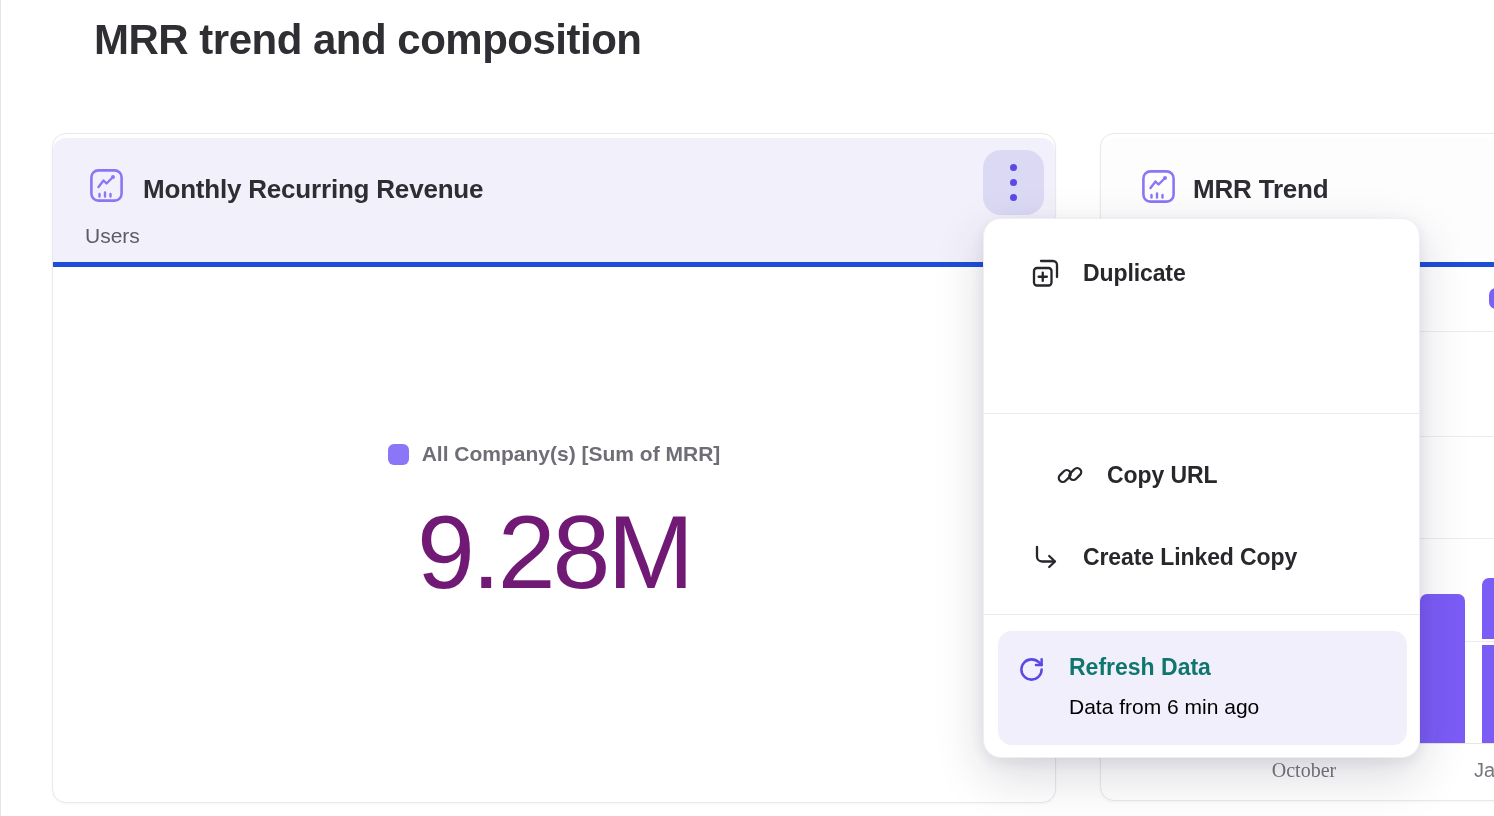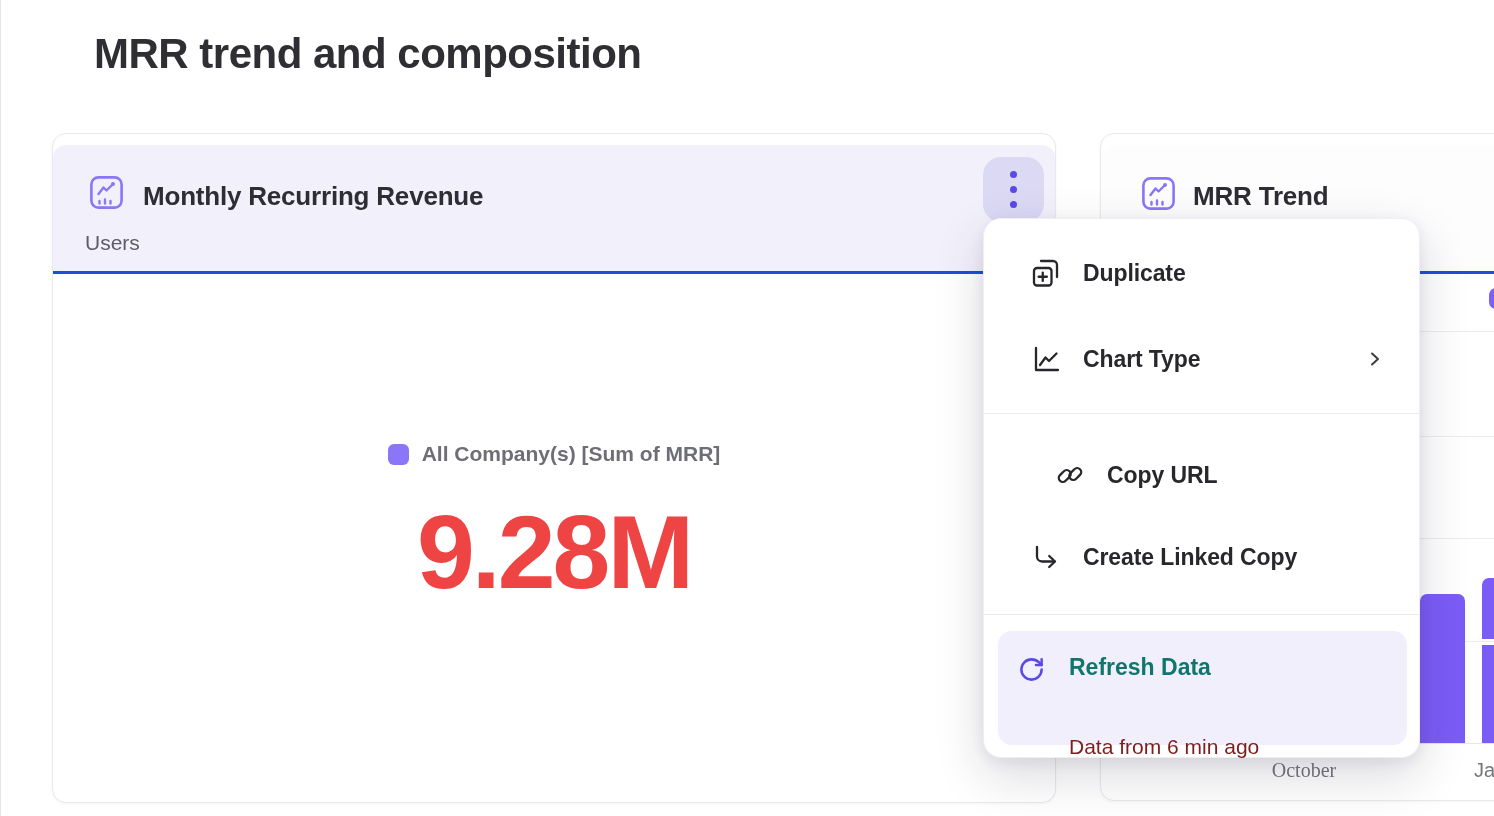--- a/index.html
+++ b/index.html
@@ -5,36 +5,36 @@
   html,body { margin:0; padding:0; background:#ffffff; }
   #stage {
     position:relative; width:1494px; height:816px; overflow:hidden;
     background:#ffffff;
     font-family:"Liberation Sans","DejaVu Sans",sans-serif;
     -webkit-font-smoothing:antialiased;
   }
   .edge-line { position:absolute; left:0; top:0; width:1px; height:816px; background:#e4e4e8; }
 
   .page-title {
-    position:absolute; left:94px; top:30px;
+    position:absolute; left:94px; top:16px;
     font-size:42px; font-weight:700; color:#2e2e33; letter-spacing:-0.5px;
   }
 
   .card {
     position:absolute; background:#ffffff;
     border:1px solid #e9e9ed; border-radius:14px;
     box-shadow:0 1px 3px rgba(20,20,40,0.04);
     box-sizing:border-box;
   }
   #mrr-card  { left:52px;   top:133px; width:1004px; height:670px; }
   #trend-card{ left:1100px; top:133px; width:520px;  height:668px; }
 
   .card-header {
-    position:absolute; left:0; top:11px; width:100%; height:129px;
-    border-bottom:3px solid #1d4ed8; border-radius:13px 13px 0 0;
+    position:absolute; left:0; top:4px; width:100%; height:129px;
+    border-bottom:5px solid #1d4ed8; border-radius:13px 13px 0 0;
     box-sizing:border-box;
   }
   #mrr-card .card-header   { background:#f2f1fb; }
   #trend-card .card-header { background:#fdfdfe; }
 
   .card-icon { position:absolute; left:36px; top:30px; width:35px; height:35px; }
   #trend-card .card-icon { left:40px; top:31px; }
   .card-title {
     position:absolute; left:90px; top:36px;
     font-size:26px; font-weight:700; color:#2d2d33; letter-spacing:-0.2px;
@@ -52,22 +52,22 @@
 
   
   .metric-body {
     position:absolute; left:0; top:129px; width:100%; height:541px;
     display:flex; flex-direction:column; align-items:center;
   }
   .legend-row { display:flex; align-items:center; gap:13px; margin-top:179px; }
   .legend-chip { width:21px; height:21px; border-radius:6px; background:#8b76f7; }
   .legend-label { font-size:21px; font-weight:700; color:#6e6e76; }
   .metric-value {
-    margin-top:34px; font-size:104px; font-weight:700; line-height:1;
-    color:#ef4444; letter-spacing:-3px;
+    margin-top:34px; font-size:104px; font-weight:400; line-height:1;
+    color:#701a75; letter-spacing:-3px;
   }
 
   
   .trend-body { position:absolute; left:0; top:129px; right:0; bottom:0; overflow:hidden; border-radius:0 0 13px 13px; }
   .gridline { position:absolute; left:0; width:100%; height:1px; background:#ececef; }
   .baseline { position:absolute; left:0; width:100%; height:1px; background:#e6e6e9; }
   .trend-legend-chip {
     position:absolute; left:388px; top:25px; width:26px; height:21px;
     border-radius:7px; background:#7b61f5;
   }
@@ -101,21 +101,21 @@
   .menu-chevron { margin-left:auto; width:16px; height:16px; }
   .menu-divider { position:absolute; left:0; width:100%; height:1px; background:#e9e9ed; }
   #menu-divider-1 { top:194px; }
   #menu-divider-2 { top:395px; }
   .refresh-block {
     position:absolute; left:14px; top:412px; width:409px; height:114px;
     background:#f1effc; border-radius:14px; cursor:pointer;
   }
   .refresh-icon { position:absolute; left:20px; top:25px; width:27px; height:27px; }
   .refresh-label { position:absolute; left:71px; top:23px; font-size:23px; font-weight:700; color:#0f766e; }
-  .refresh-sub   { position:absolute; left:71px; top:64px; font-size:21px; font-weight:400; color:#7f1d1d;margin-top:40px; }
+  .refresh-sub   { position:absolute; left:71px; top:64px; font-size:21px; font-weight:400; color:#000000; }
 </style>
 </head>
 <body>
 
 <div id="stage">
   <div class="edge-line"></div>
 
   <div class="page-title">MRR trend and composition</div>
 
   <div class="card" id="mrr-card">
@@ -174,30 +174,20 @@
 
     <div class="menu-item" id="mi-duplicate">
       <svg class="menu-icon" viewBox="0 0 30 30" fill="none" stroke="#26262b" stroke-width="2.3" stroke-linecap="round" stroke-linejoin="round">
         <rect x="3" y="10" width="17.5" height="17.5" rx="3"></rect>
         <path d="M10 3h12a4 4 0 0 1 4 4v12"></path>
         <path d="M11.75 14.6v8.3 M7.6 18.75h8.3"></path>
       </svg>
       <span class="menu-label">Duplicate</span>
     </div>
 
-    <div class="menu-item" id="mi-chart-type">
-      <svg class="menu-icon" viewBox="0 0 30 30" fill="none" stroke="#26262b" stroke-width="2.3" stroke-linecap="round" stroke-linejoin="round">
-        <path d="M5 4v22h22"></path>
-        <path d="M9 21 L14.5 13.5 L18 17 L25.5 9.5"></path>
-      </svg>
-      <span class="menu-label">Chart Type</span>
-      <svg class="menu-chevron" viewBox="0 0 16 16" fill="none" stroke="#3c3c42" stroke-width="2" stroke-linecap="round" stroke-linejoin="round">
-        <path d="M5 2.5 L11 8 L5 13.5"></path>
-      </svg>
-    </div>
 
     <div class="menu-divider" id="menu-divider-1"></div>
 
     <div class="menu-item" id="mi-copy-url">
       <svg class="menu-icon" viewBox="0 0 30 30" fill="none" stroke="#26262b" stroke-width="2.3" stroke-linecap="round" stroke-linejoin="round">
         <rect x="3" y="12" width="13.5" height="8" rx="4" transform="rotate(-45 9.75 16)"></rect>
         <rect x="13.5" y="10" width="13.5" height="8" rx="4" transform="rotate(-45 20.25 14)"></rect>
       </svg>
       <span class="menu-label">Copy URL</span>
     </div>

